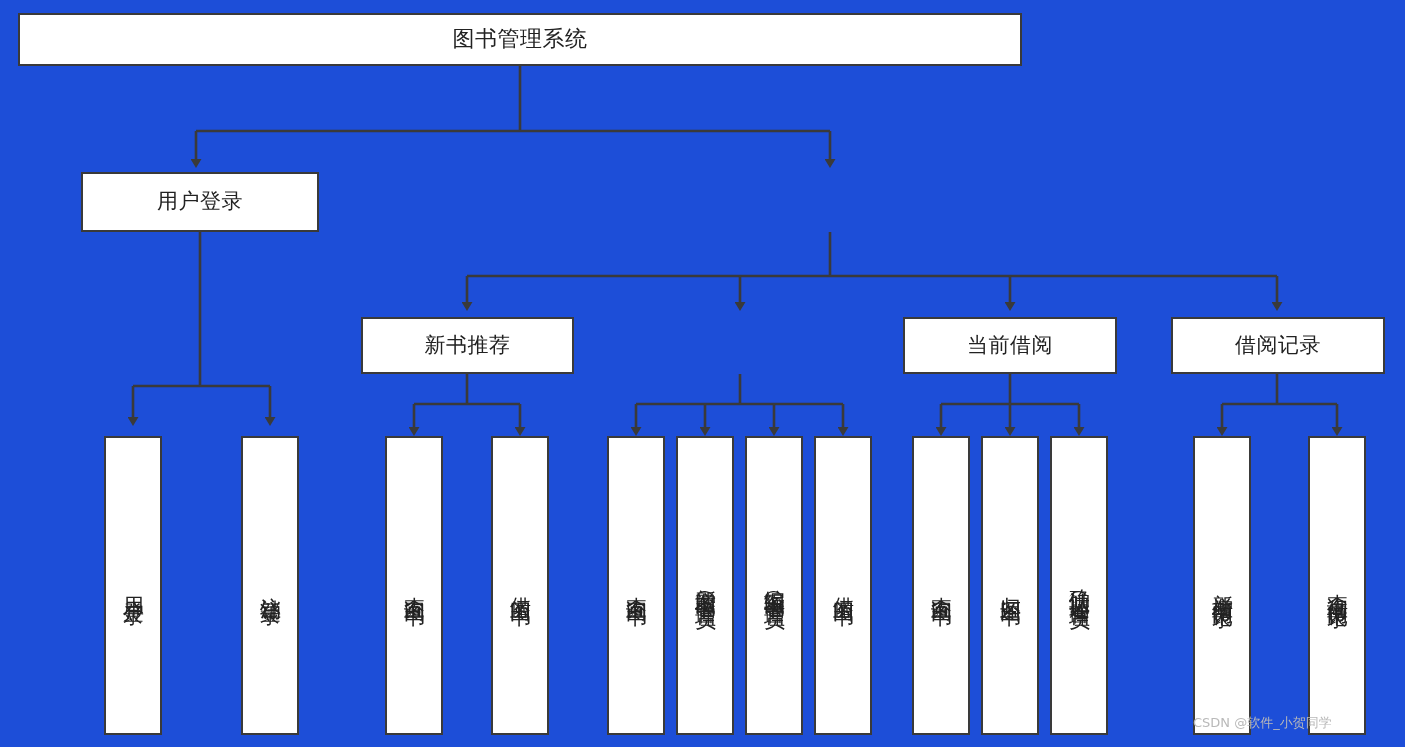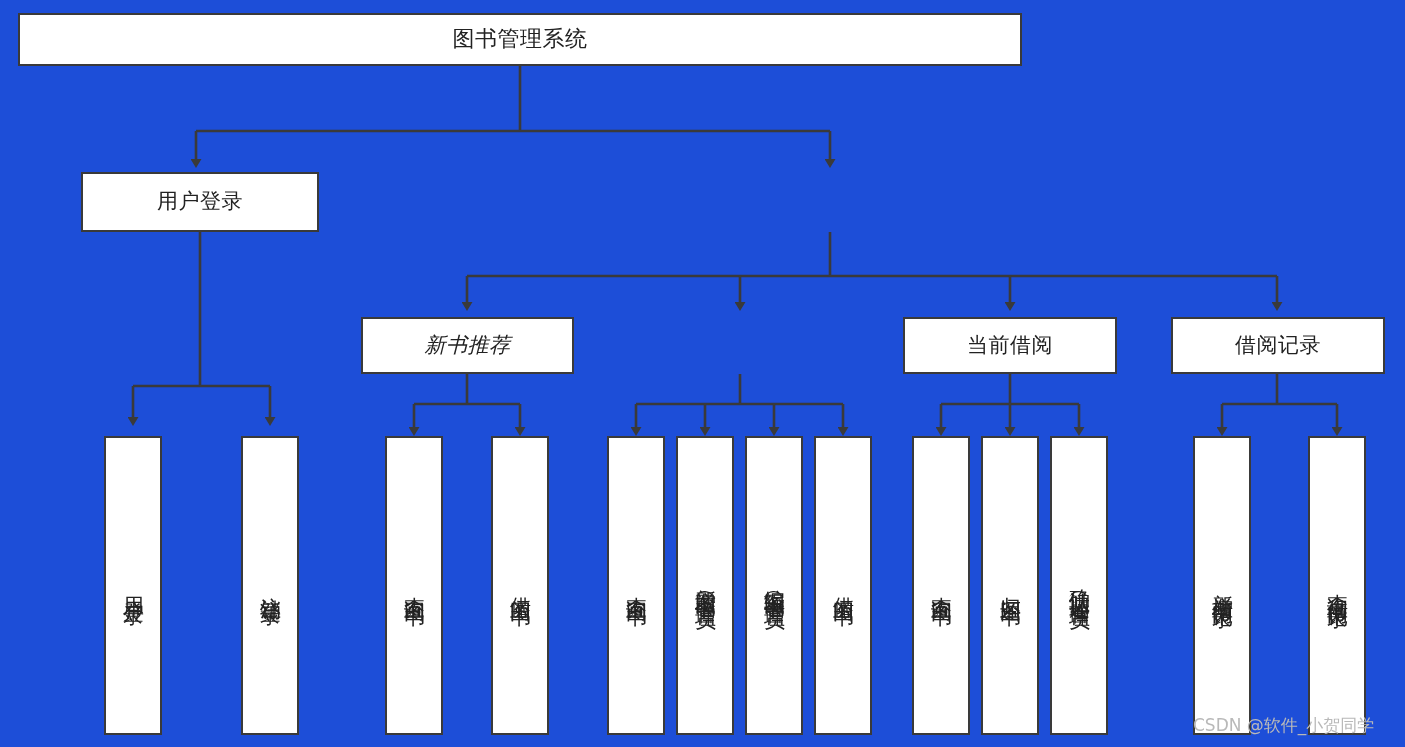--- a/index.html
+++ b/index.html
@@ -60,21 +60,21 @@
     writing-mode: vertical-rl;
     text-orientation: upright;
     font-size: 21px;
     letter-spacing: 3px;
     line-height: 1;
     white-space: nowrap;
   }
   .watermark {
     position: absolute;
     font-family: "DejaVu Sans", "Liberation Sans", sans-serif;
-    font-size: 17px;
+    font-size: 13px;
     color: #b9b9b9;
     white-space: nowrap;
     user-select: none;
   }
 </style>
 </head>
 <body>
 
 <div id="diagram-root">
 
@@ -135,21 +135,21 @@
 
   <div class="node horiz root" style="left:18px; top:13px; width:1004px; height:53px;">
     <span class="node-label">图书管理系统</span>
   </div>
 
   <div class="node horiz" style="left:81px; top:172px; width:238px; height:60px;">
     <span class="node-label">用户登录</span>
   </div>
 
 
-  <div class="node horiz" style="left:361px; top:317px; width:213px; height:57px;font-style:italic;">
+  <div class="node horiz" style="left:361px; top:317px; width:213px; height:57px;">
     <span class="node-label">新书推荐</span>
   </div>
 
 
   <div class="node horiz" style="left:903px; top:317px; width:214px; height:57px;">
     <span class="node-label">当前借阅</span>
   </div>
 
   <div class="node horiz" style="left:1171px; top:317px; width:214px; height:57px;">
     <span class="node-label">借阅记录</span>

